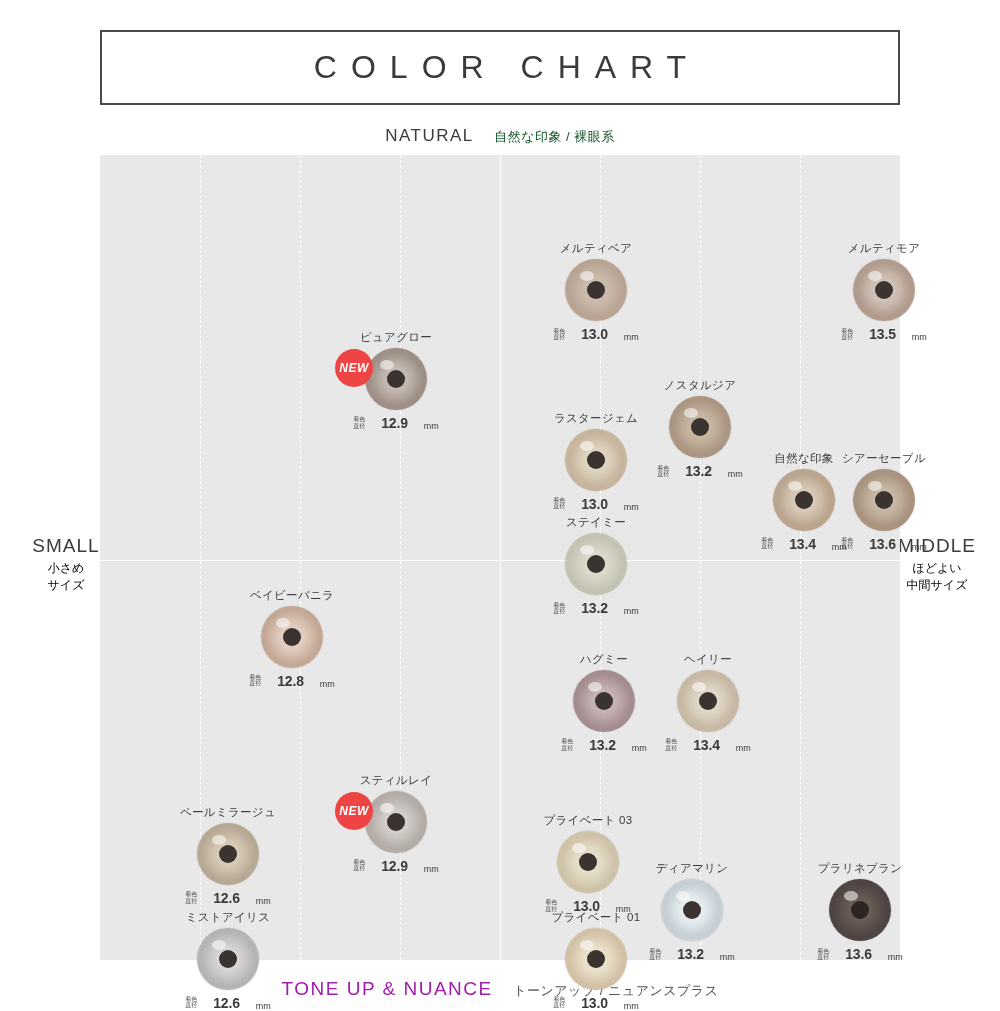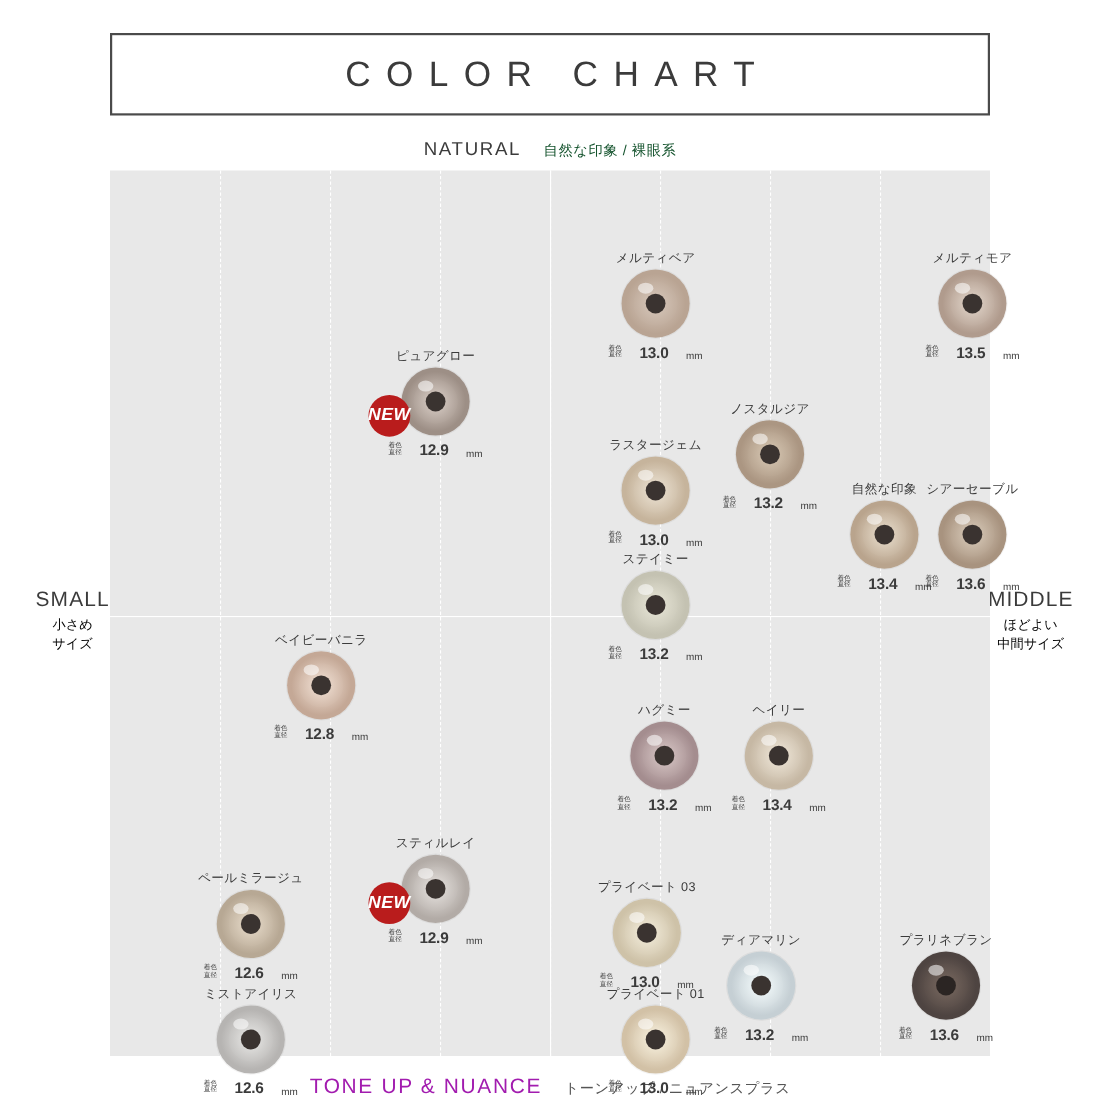--- a/index.html
+++ b/index.html
@@ -46,21 +46,21 @@
   .plot{
     position:absolute;left:100px;top:155px;width:800px;height:805px;
     background:#e8e8e8;
   }
   .vline{position:absolute;top:0;bottom:0;width:0;border-left:1px dashed #ffffff;}
   .hmid{position:absolute;left:0;right:0;top:405px;height:0;border-top:1px solid #ffffff;}
   .vmid{position:absolute;top:0;bottom:0;left:400px;width:0;border-left:1px solid #ffffff;}
 
   
   .lens{
-    position:absolute;width:120px;margin-left:-60px;text-align:center;
+    position:absolute;width:120px;margin-left:-60px;text-align:center;margin-top:14px;
   }
   .lens .name{
     font-size:11.5px;color:#3b3b3b;letter-spacing:.3px;white-space:nowrap;
     margin-bottom:3px;
   }
   .circle-wrap{position:relative;width:62px;height:62px;margin:0 auto;}
   .circle{
     width:62px;height:62px;border-radius:50%;
     position:relative;overflow:hidden;
     box-shadow:0 0 0 1px rgba(0,0,0,.05);
@@ -80,24 +80,24 @@
     margin-top:5px;font-size:10px;color:#3b3b3b;white-space:nowrap;
     display:flex;align-items:flex-end;justify-content:center;gap:16px;
   }
   .dia .tag{
     font-size:6px;line-height:1.05;text-align:left;color:#3b3b3b;
     display:inline-block;transform:translateY(-2px);
   }
   .dia .val{font-size:14px;font-weight:700;letter-spacing:-.2px;}
   .dia .unit{font-size:9px;}
   .new-badge{
-    position:absolute;left:-30px;top:25px;
+    position:absolute;left:-30px;top:1px;
     width:38px;height:38px;border-radius:50%;
-    background:#b91c1c;color:#fff;
-    font-style:italic;font-size:16px;font-weight:700;
+    background:#ef4444;color:#fff;
+    font-style:italic;font-size:12px;font-weight:700;
     display:flex;align-items:center;justify-content:center;
     letter-spacing:.5px;
   }
 </style>
 </head>
 <body>
 
 <div class="title-box">
   <div class="title-text">COLOR CHART</div>
 </div>

